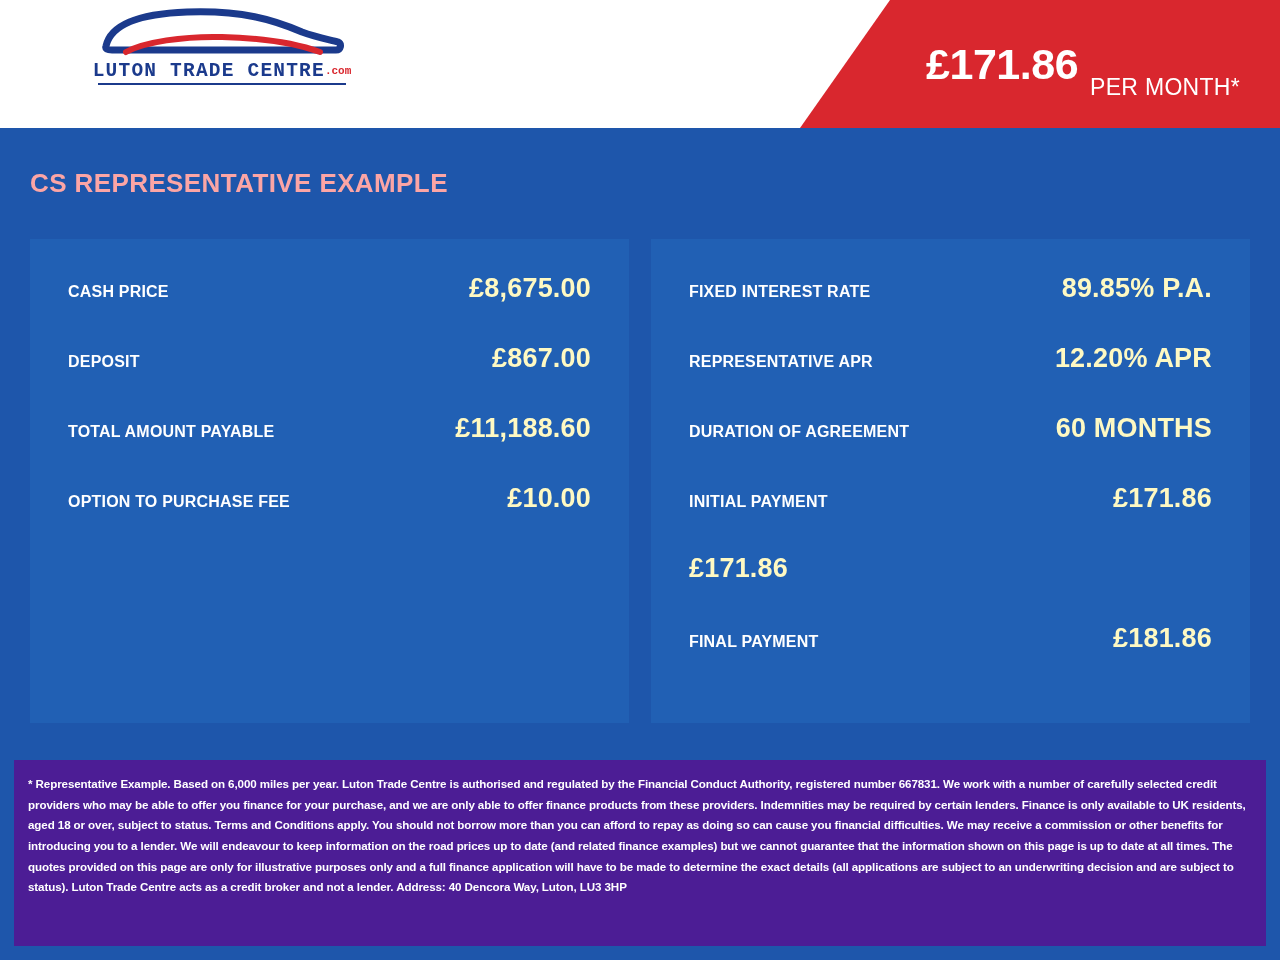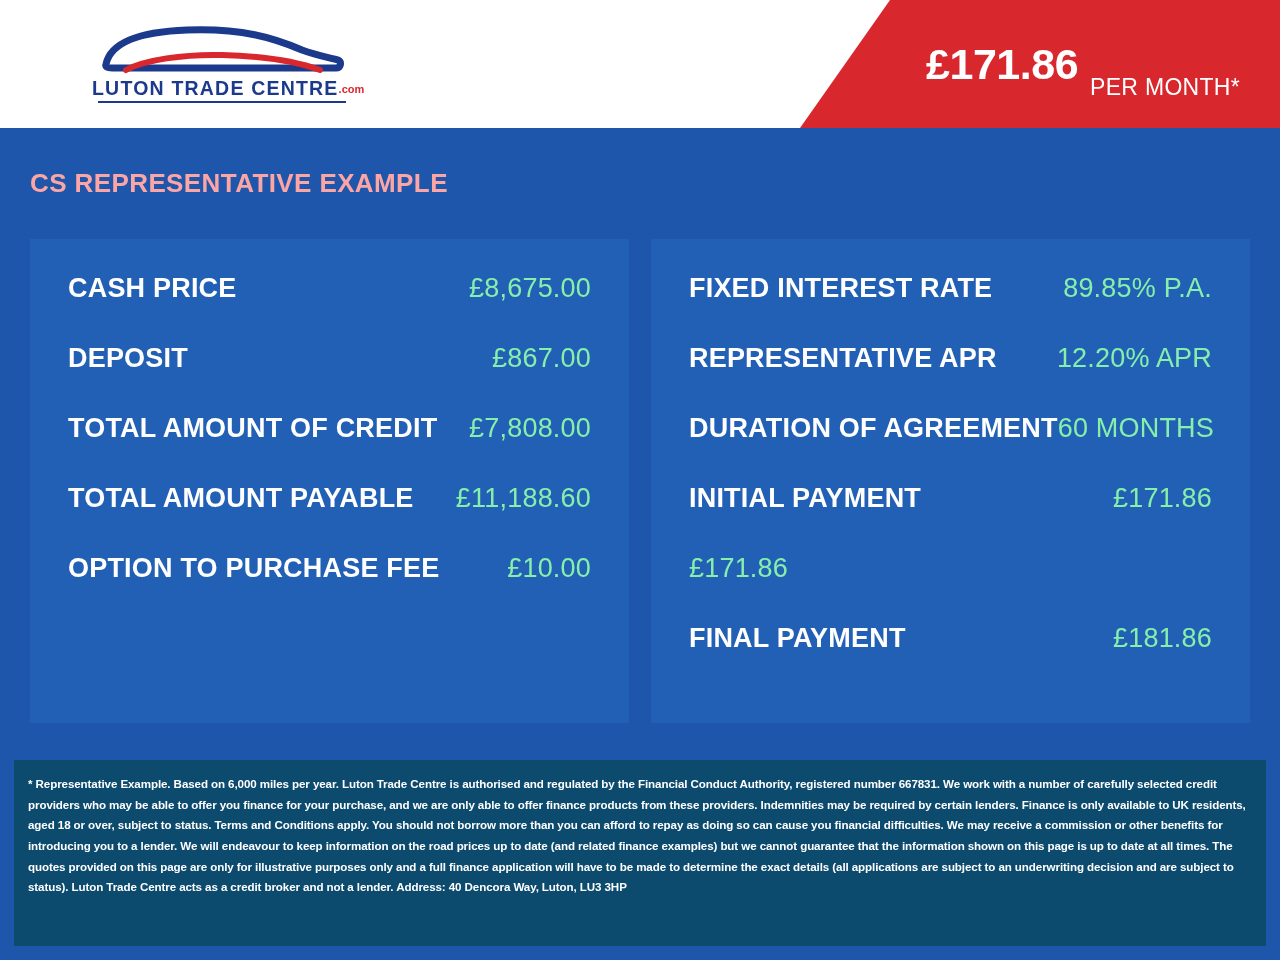--- a/index.html
+++ b/index.html
@@ -57,23 +57,24 @@
     font-weight: normal;
     letter-spacing: 0.3px;
     padding-bottom: 2px;
     margin-top: 48px;
   }
 
   
   .logo {
     position: absolute;
     left: 92px;
-    top: 24px;
+    top: 6px;
     width: 260px;
     height: 82px;
+    font-family: Liberation Mono, monospace;
   }
   .logo svg { display: block; }
   .logo-text {
     position: absolute;
     left: 0;
     bottom: 6px;
     width: 260px;
     text-align: center;
     font-size: 19.5px;
     font-weight: bold;
@@ -121,42 +122,42 @@
     background: #2160b4;
     padding: 34px 38px 30px 38px;
   }
   .row {
     display: flex;
     align-items: baseline;
     justify-content: space-between;
     height: 70px;
   }
   .row-label {
-    font-size: 27px;
+    font-size: 16px;
     font-weight: bold;
     color: #ffffff;
     letter-spacing: 0.2px;
     white-space: nowrap;
   }
   .row-value {
     font-size: 27px;
-    font-weight: normal;
-    color: #86efac;
+    font-weight: bold;
+    color: #fef9c3;
     letter-spacing: 0.2px;
     white-space: nowrap;
   }
 
   
   .disclaimer {
     position: absolute;
     left: 14px;
     top: 760px;
     width: 1252px;
     height: 186px;
-    background: #0c4a6e;
+    background: #4c1d95;
     padding: 14px 14px 12px 14px;
   }
   .disclaimer p {
     font-size: 11.6px;
     font-weight: bold;
     line-height: 1.78;
     color: #ffffff;
     letter-spacing: -0.1px;
     text-align: left;
   }
@@ -193,24 +194,20 @@
     <div class="panel">
       <div class="row">
         <span class="row-label">CASH PRICE</span>
         <span class="row-value">£8,675.00</span>
       </div>
       <div class="row">
         <span class="row-label">DEPOSIT</span>
         <span class="row-value">£867.00</span>
       </div>
       <div class="row">
-        <span class="row-label">TOTAL AMOUNT OF CREDIT</span>
-        <span class="row-value">£7,808.00</span>
-      </div>
-      <div class="row">
         <span class="row-label">TOTAL AMOUNT PAYABLE</span>
         <span class="row-value">£11,188.60</span>
       </div>
       <div class="row">
         <span class="row-label">OPTION TO PURCHASE FEE</span>
         <span class="row-value">£10.00</span>
       </div>
     </div>
 
     <div class="panel">

